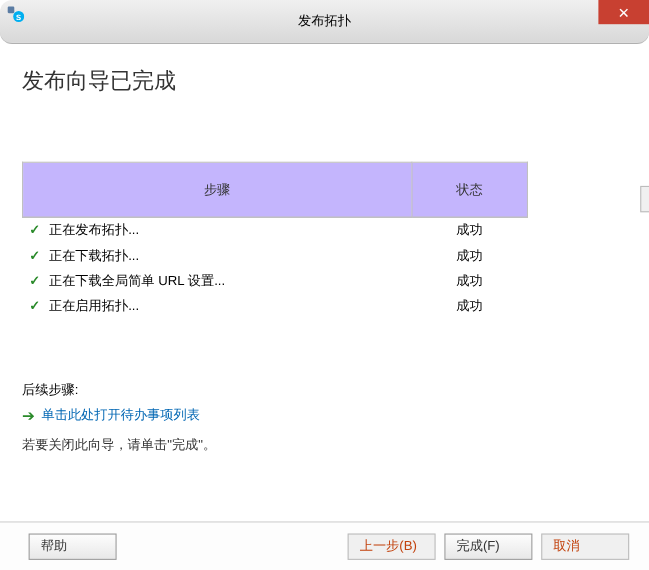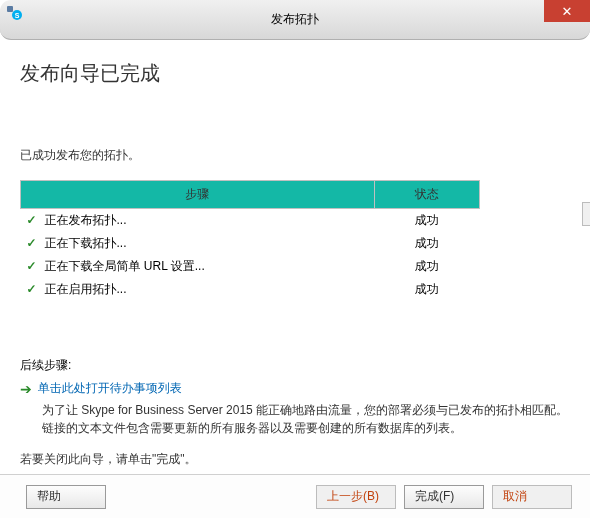--- a/index.html
+++ b/index.html
@@ -62,23 +62,23 @@
 }
 .table-wrap {
   position: relative;
 }
 table {
   width: 460px;
   border-collapse: collapse;
   font-size: 12px;
 }
 thead th {
-  background: #14b8a6;
+  background: #c4b5fd;
   border: 1px solid #c0c0c0;
-  padding: 5px 6px;
+  padding: 16px 6px;
   font-weight: normal;
   text-align: center;
   color: #333;
 }
 thead th:first-child { width: 336px; }
 tbody td {
   border: none;
   padding: 3px 6px;
   text-align: left;
 }
@@ -180,21 +180,20 @@
   </span>
   <span class="title">发布拓扑</span>
   <div class="close-btn">
     <span>✕</span>
   </div>
 </div>
 
 <div class="content">
   <h1>发布向导已完成</h1>
 
-  <div class="success-msg">已成功发布您的拓扑。</div>
 
   <div class="table-wrap">
     <table>
       <thead>
         <tr>
           <th>步骤</th>
           <th>状态</th>
         </tr>
       </thead>
       <tbody id="steps-body">
@@ -220,21 +219,20 @@
       
     </div>
   </div>
 
   <div class="next-steps">
     <div class="next-label">后续步骤:</div>
     <div class="todo-row">
       <span class="arrow-icon">➔</span>
       <span class="todo-link">单击此处打开待办事项列表</span>
     </div>
-    <div class="desc">为了让 Skype for Business Server 2015 能正确地路由流量，您的部署必须与已发布的拓扑相匹配。链接的文本文件包含需要更新的所有服务器以及需要创建的所有数据库的列表。</div>
     <div class="close-instruction">若要关闭此向导，请单击"完成"。</div>
   </div>
 </div>
 
 <div class="footer">
   <div class="btn">
     <span>帮助</span>
   </div>
   <div class="spacer"></div>
   <div class="btn disabled">

